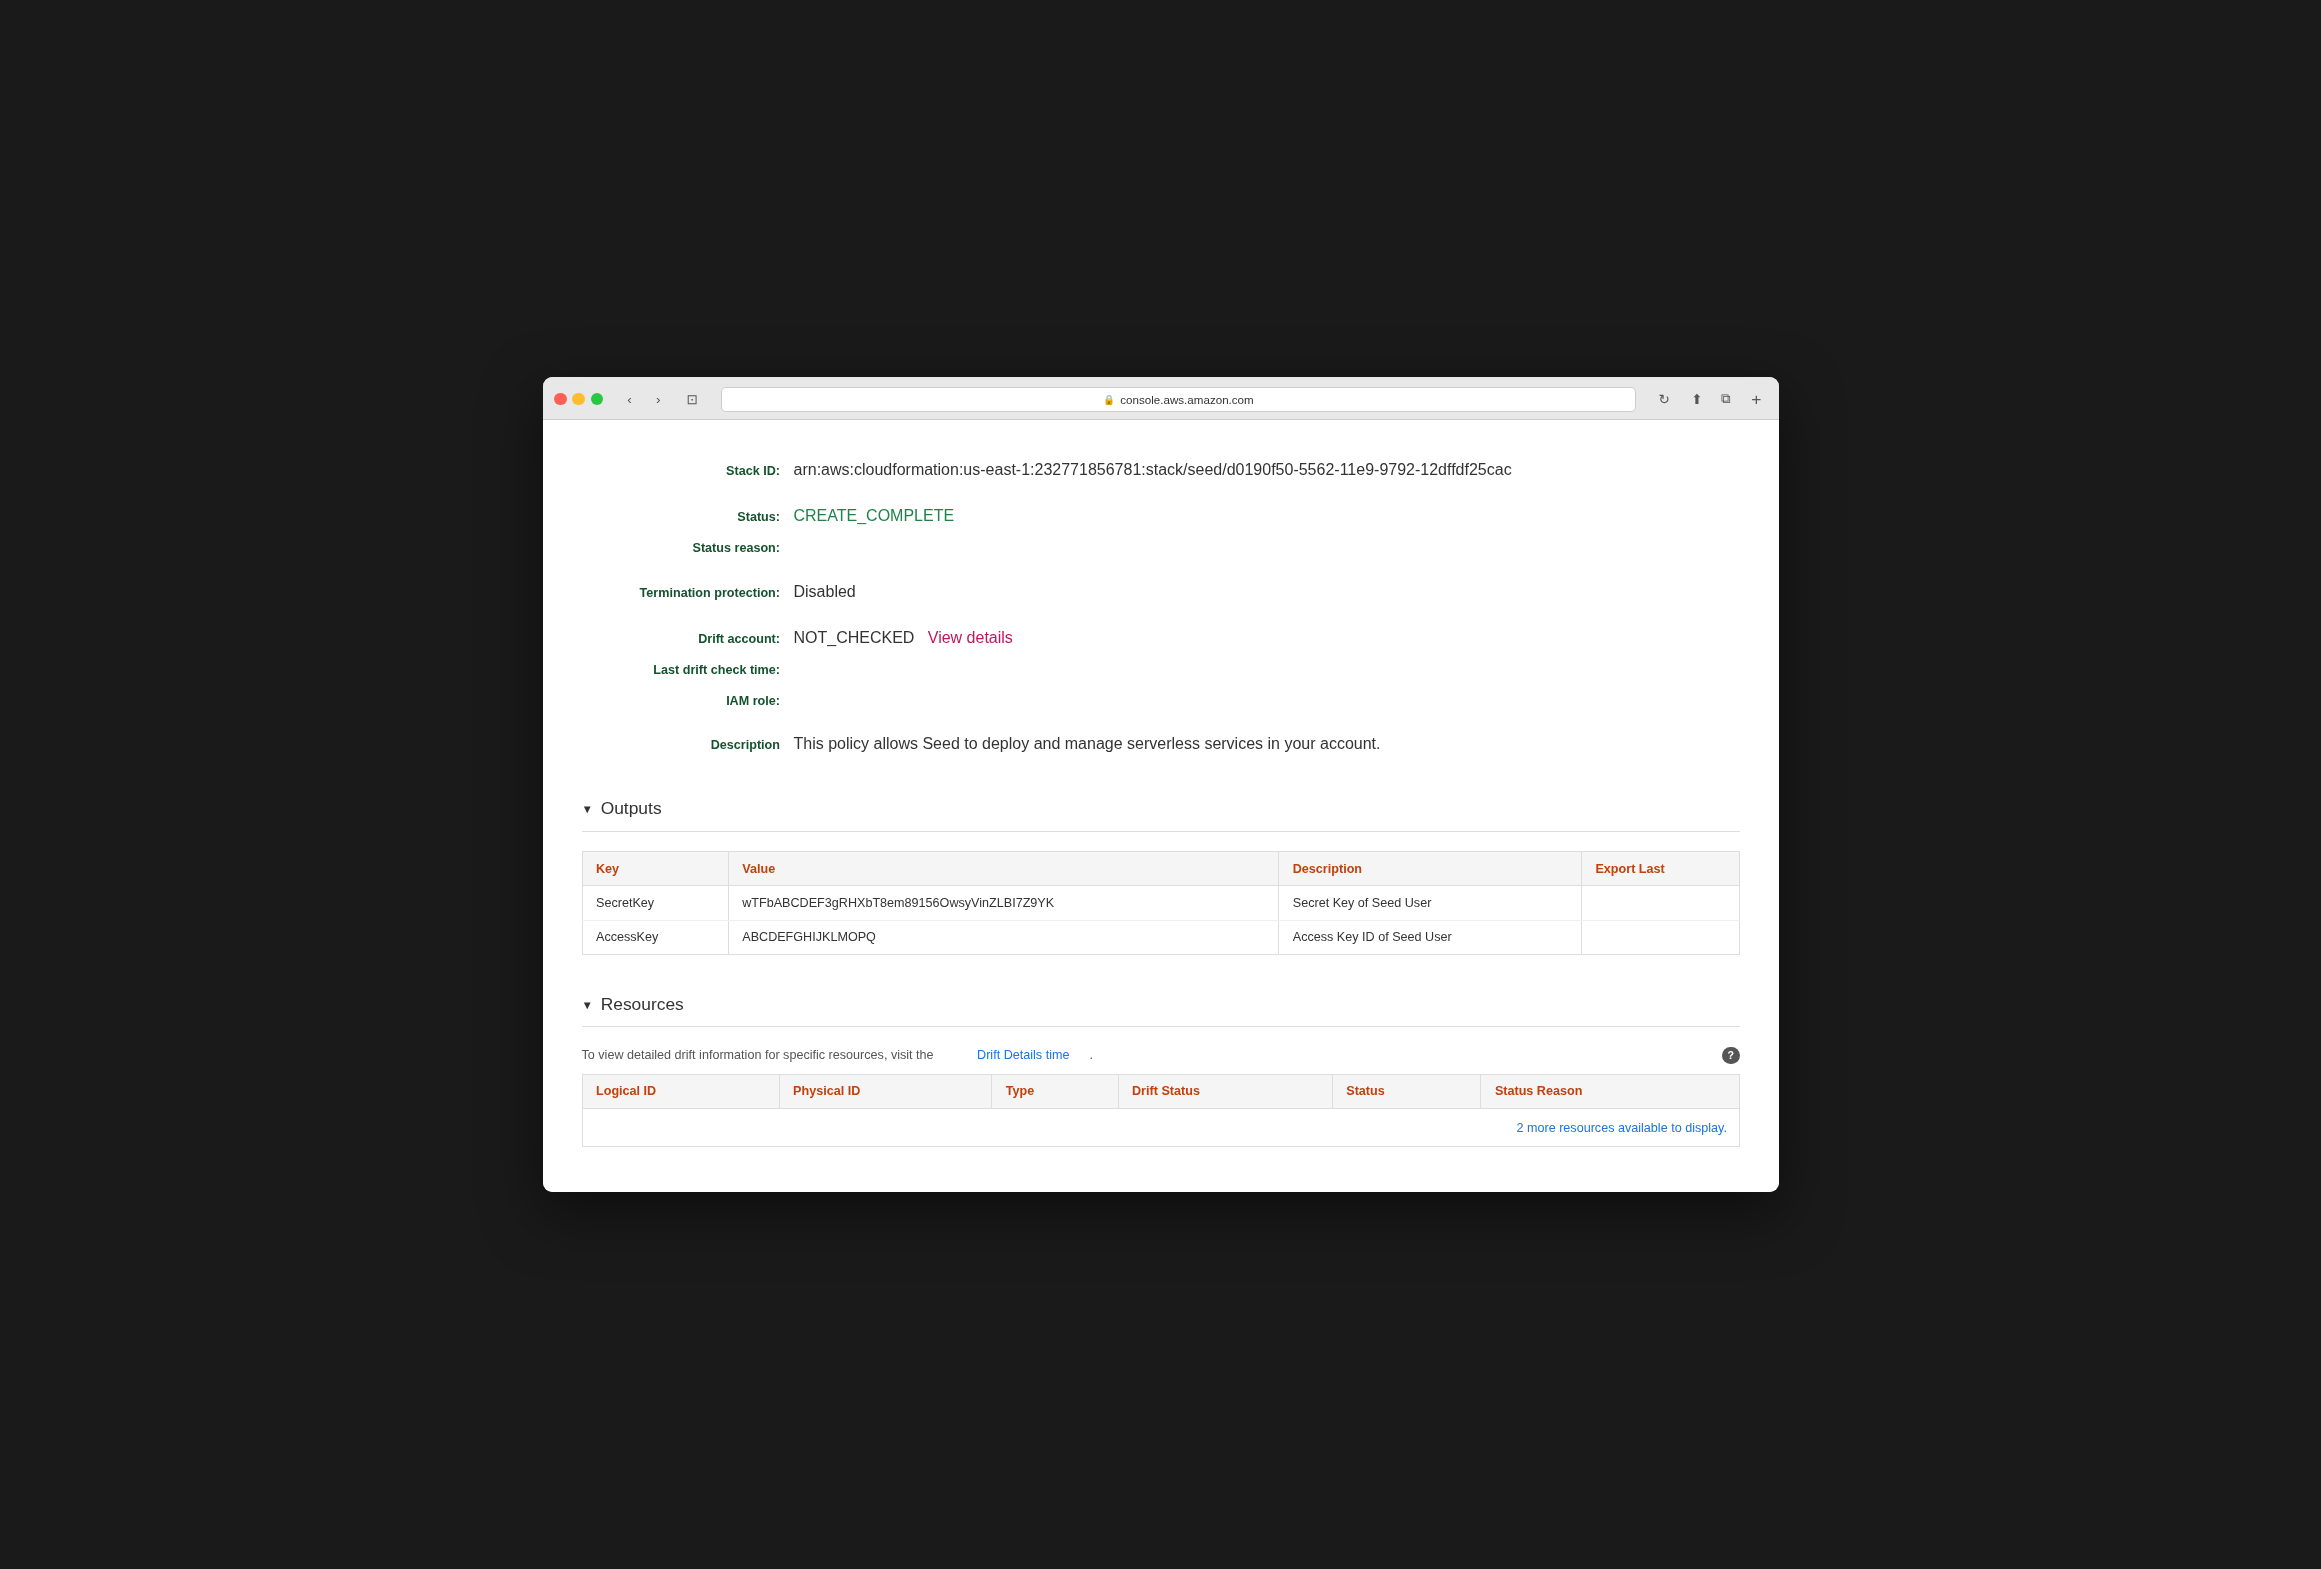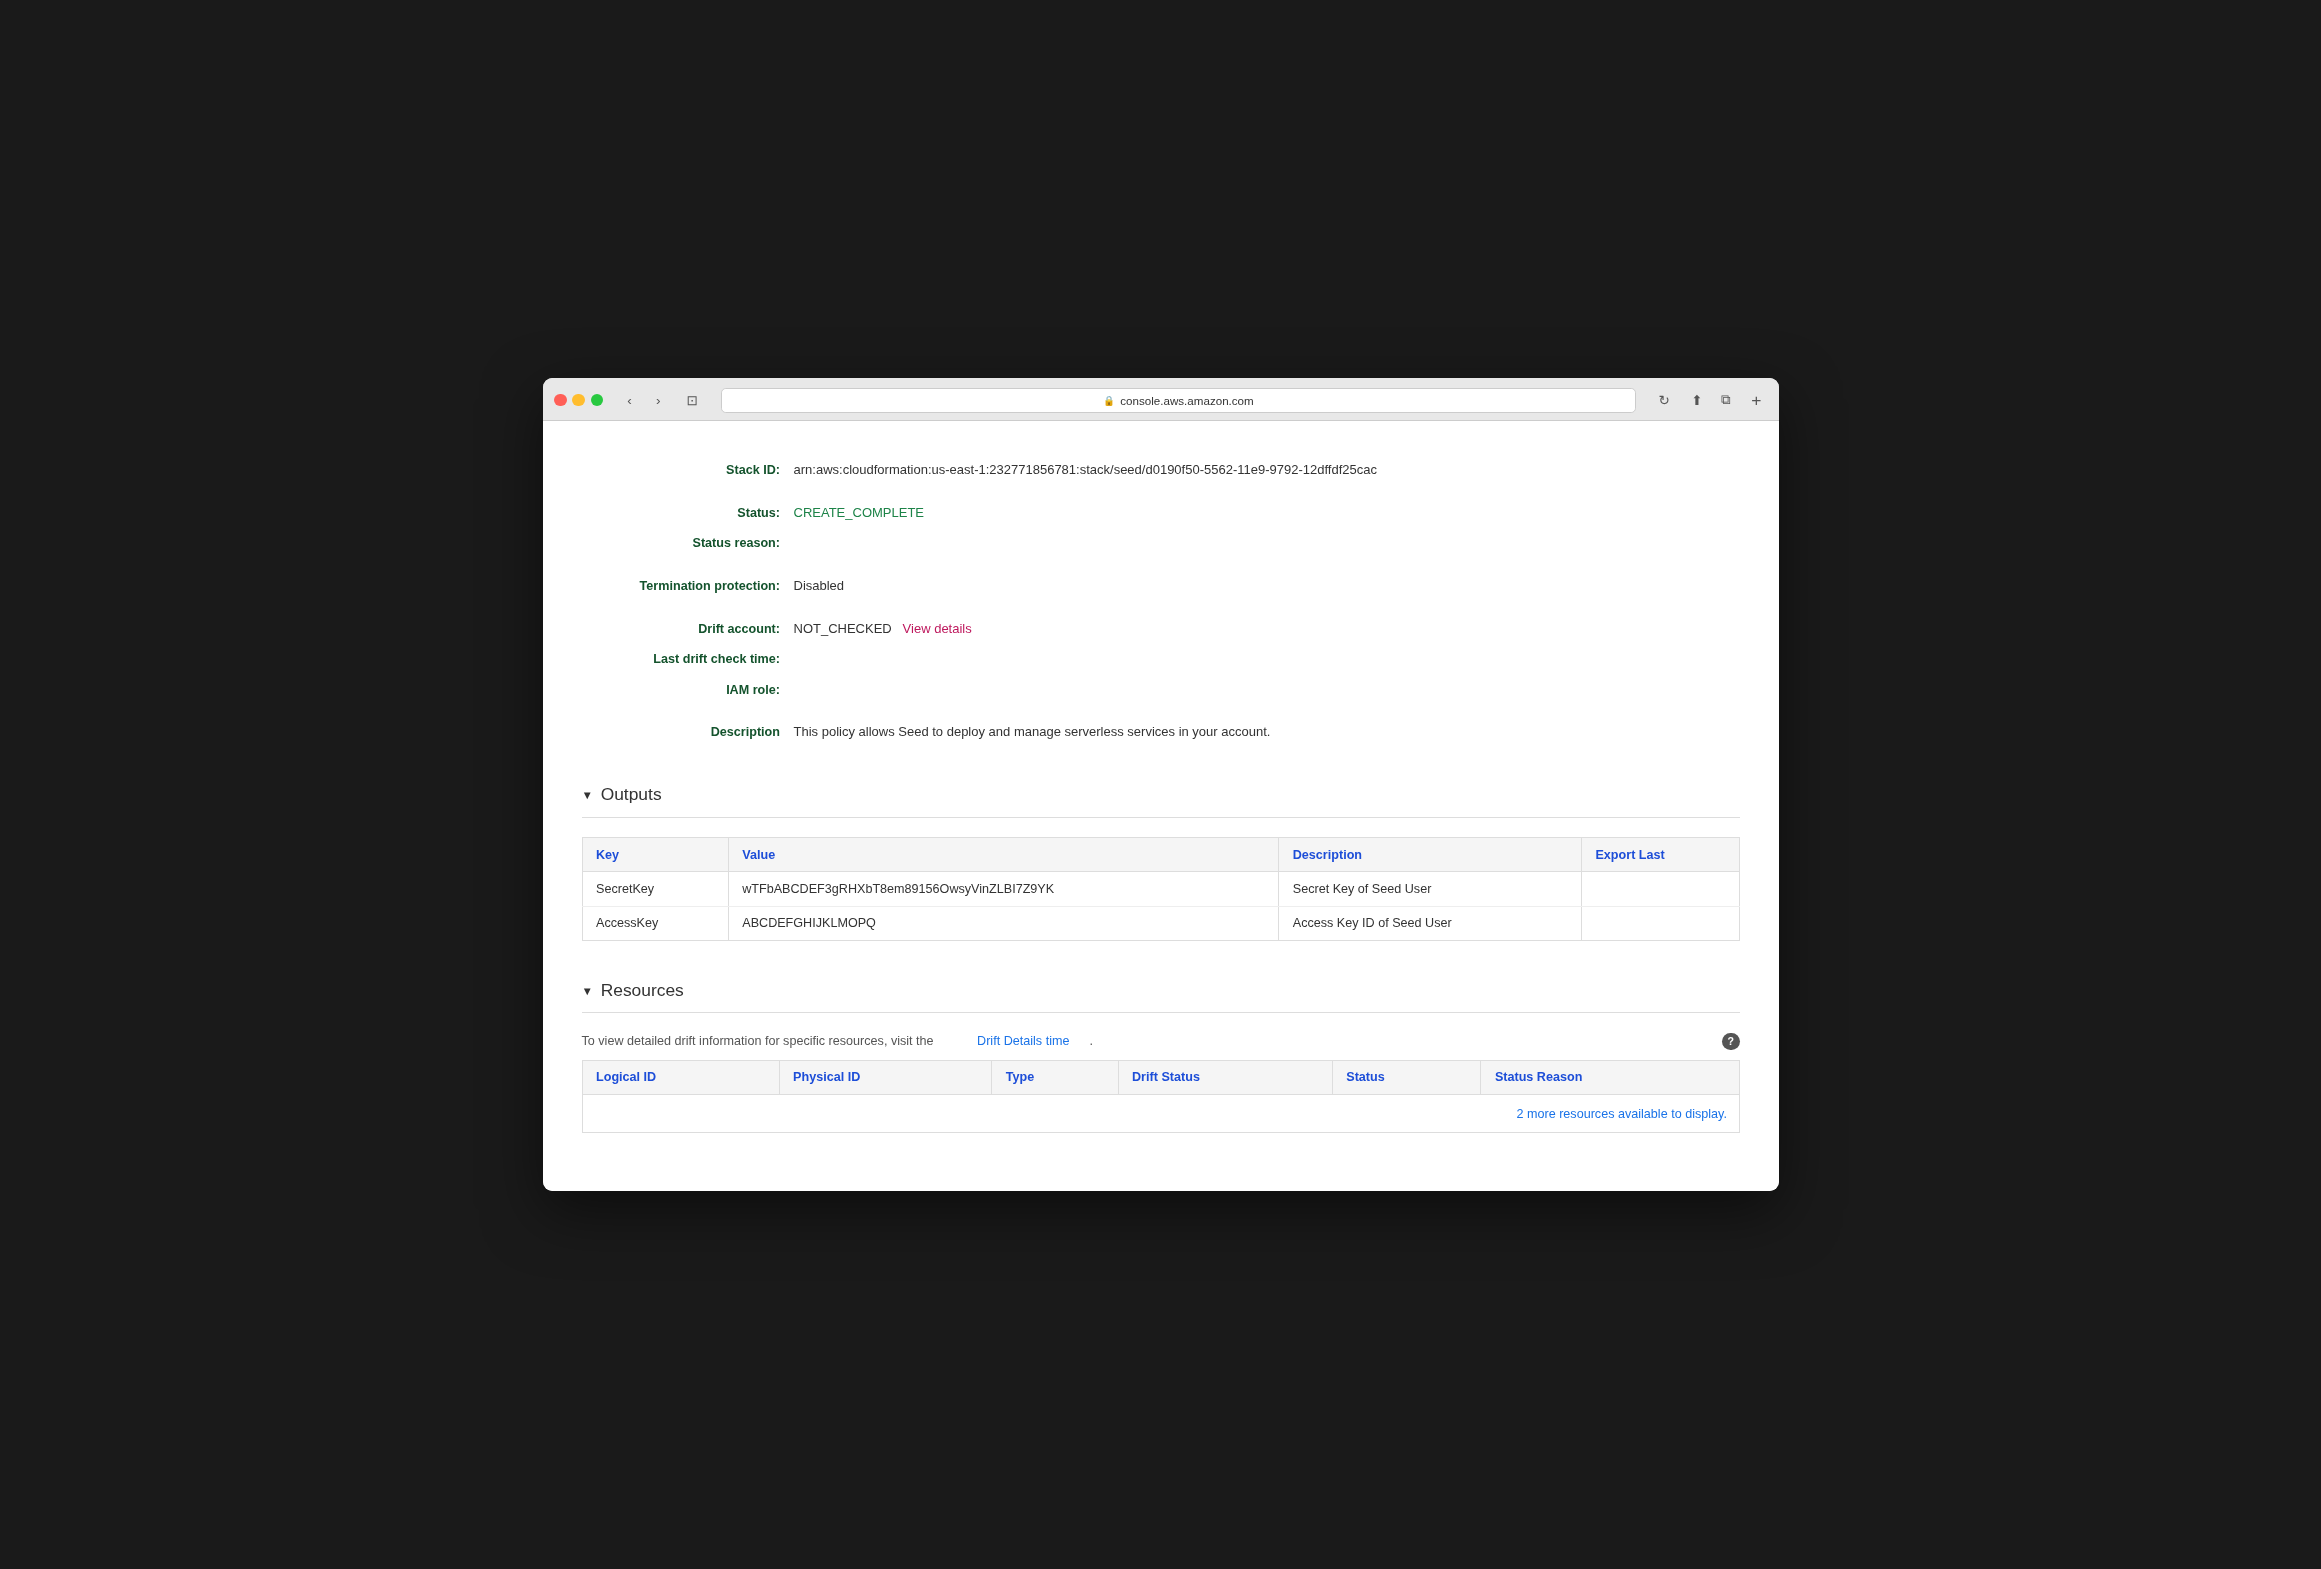--- a/index.html
+++ b/index.html
@@ -158,21 +158,21 @@
       font-size: 12.6px;
       font-weight: 600;
       color: #14532d;
       text-align: right;
       width: 212px;
       min-width: 212px;
       padding-right: 13.5px;
     }
 
     .detail-value {
-      font-size: 13px;
+      font-size: 16px;
       color: #333;
       flex: 1;
       margin-top: 16px;
     }
 
     .detail-value.status-complete {
       color: #1d8348;
       font-weight: 500;
     }
 
@@ -210,21 +210,21 @@
       border: 1px solid #ddd;
       margin-bottom: 29px;
       font-size: 12.6px;
     }
 
     .data-table th {
       background: #f5f5f5;
       padding: 9.7px 13.5px;
       text-align: left;
       font-weight: 600;
-      color: #1d4ed8;
+      color: #c2410c;
       border-bottom: 1px solid #ddd;
       border-right: 1px solid #ddd;
     }
 
     .data-table th:last-child {
       border-right: none;
     }
 
     .data-table td {
       padding: 9.7px 13.5px;

